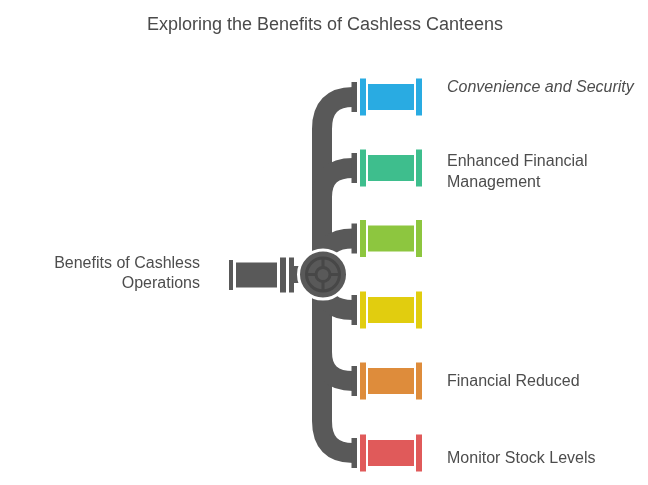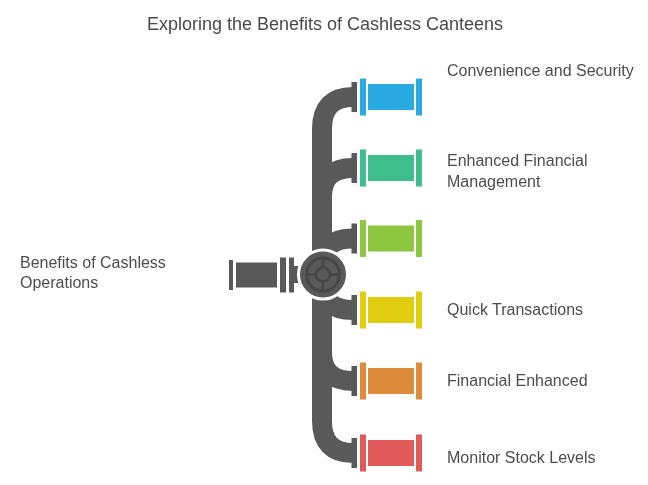--- a/index.html
+++ b/index.html
@@ -25,32 +25,32 @@
   }
   .diagram-svg { position: absolute; top: 0; left: 0; }
   .node-label {
     position: absolute;
     left: 447px;
     width: 190px;
     font-size: 16px;
     line-height: 21px;
     color: #4d4d4d;
   }
-  .nl-0 { top: 60px; }
+  .nl-0 { top: 76px; font-style: italic; }
   .nl-1 { top: 150px; }
   .nl-2 { top: 228px; }
   .nl-3 { top: 299px; }
   .nl-4 { top: 370px; }
   .nl-5 { top: 447px; }
   .root-label {
     position: absolute;
     left: 20px;
     top: 253px;
     width: 180px;
-    text-align: left;
+    text-align: right;
     font-size: 16px;
     line-height: 20px;
     color: #4d4d4d;
   }
 </style>
 </head>
 <body>
 
 <div class="canvas">
 
@@ -122,17 +122,16 @@
       <rect x="360" y="434.5" width="6" height="37" fill="#E05A5A"></rect>
       <rect x="368" y="440" width="46" height="26" fill="#E05A5A"></rect>
       <rect x="416" y="434.5" width="6" height="37" fill="#E05A5A"></rect>
     </g>
   </svg>
 
   <div class="root-label">Benefits of Cashless Operations</div>
 
   <div class="node-label nl-0">Convenience and Security</div>
   <div class="node-label nl-1">Enhanced Financial Management</div>
-  <div class="node-label nl-3">Quick Transactions</div>
-  <div class="node-label nl-4">Financial Enhanced</div>
+  <div class="node-label nl-4">Financial Reduced</div>
   <div class="node-label nl-5">Monitor Stock Levels</div>
 
 </div>
 
 </body></html>

